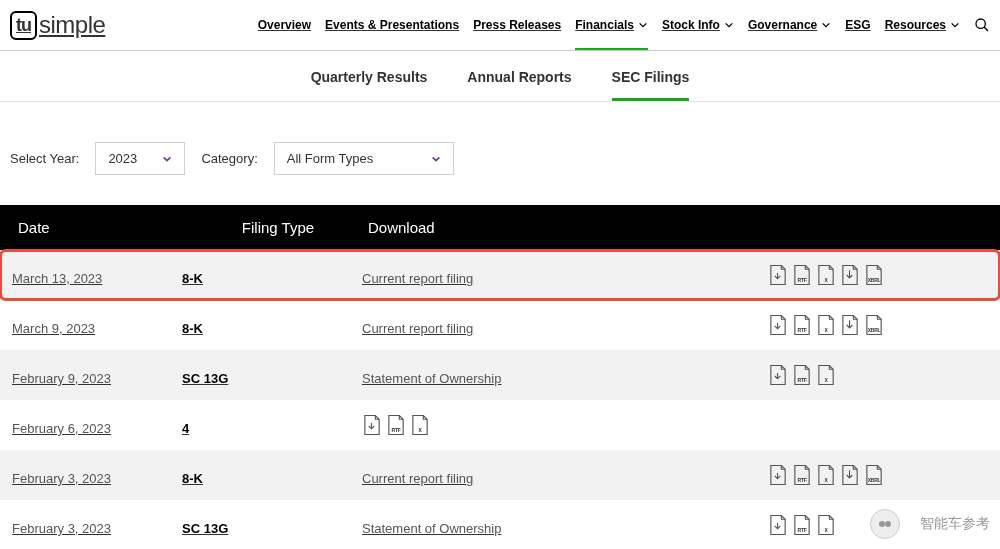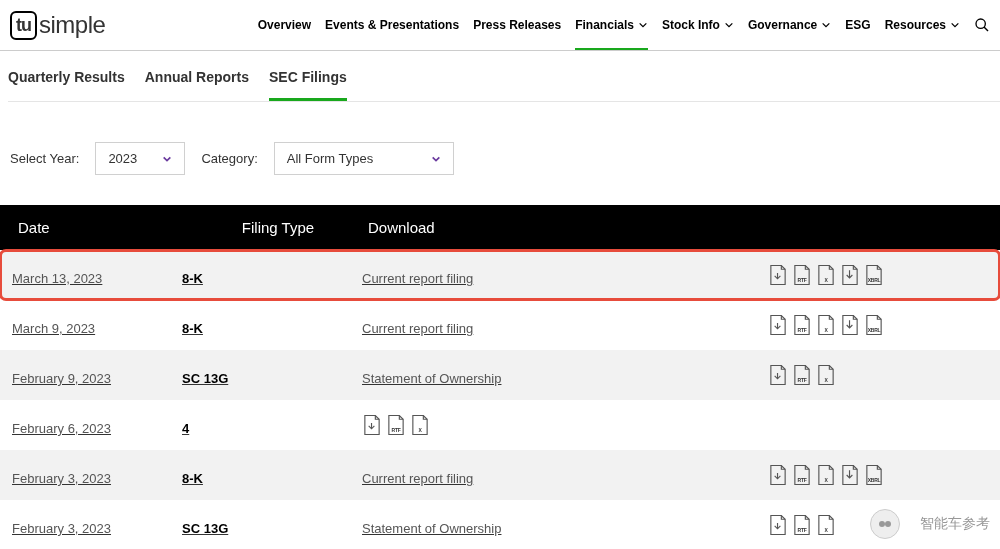--- a/index.html
+++ b/index.html
@@ -1,30 +1,30 @@
 <!DOCTYPE html>
 <html><head>
   <meta charset="utf-8">
   <style>
     * { margin: 0; padding: 0; box-sizing: border-box; }
     body { font-family: -apple-system, BlinkMacSystemFont, "Segoe UI", Arial, sans-serif; color: #333; background: #fff; width: 1000px; }
     
     
-    .header { display: flex; align-items: center; justify-content: space-between; padding: 10px 10px; border-bottom: 1px solid #ccc; }
+    .header { display: flex; align-items: center; justify-content: space-between; padding: 10px 10px; border-bottom: 1px solid #ccc; text-decoration: underline; }
     .logo { display: flex; align-items: center; }
     .logo-box { border: 2px solid #000; border-radius: 6px; padding: 2px 4px; font-weight: 700; font-size: 18px; margin-right: 2px; letter-spacing: -1px; }
     .logo-text { font-weight: 400; font-size: 24px; letter-spacing: -0.5px; }
     .main-nav { display: flex; align-items: center; gap: 14px; }
     .nav-item { font-size: 12px; font-weight: 600; color: #000; cursor: pointer; display: flex; align-items: center; gap: 4px; padding: 8px 0; position: relative; }
     .nav-item.active::after { content: ""; position: absolute; bottom: -10px; left: 0; right: 0; height: 2px; background: #19a81d; }
     .chevron-down { width: 10px; height: 10px; }
     .search-icon { width: 16px; height: 16px; cursor: pointer; stroke: #000; stroke-width: 2; fill: none; }
     
     
-    .sub-tabs { display: flex; gap: 20px; border-bottom: 1px solid #e5e5e5; padding: 18px 0 0; margin-left: 8px; }
+    .sub-tabs { display: flex; justify-content: center; gap: 40px; border-bottom: 1px solid #e5e5e5; padding: 18px 0 0; }
     .sub-tab { font-size: 14px; font-weight: 600; color: #333; padding-bottom: 16px; cursor: pointer; position: relative; }
     .sub-tab.active::after { content: ""; position: absolute; bottom: 0; left: 0; right: 0; height: 3px; background: #19a81d; }
     
     
     .filters { display: flex; align-items: center; gap: 16px; padding: 40px 10px 30px; }
     .filter-label { font-size: 13px; color: #333; }
     .filter-select { display: flex; align-items: center; justify-content: space-between; border: 1px solid #d0d0d0; padding: 8px 12px; min-width: 90px; cursor: pointer; font-size: 13px; color: #333; }
     .filter-select.wide { min-width: 180px; }
     .filter-chevron { width: 10px; height: 10px; stroke: #6a3a9e; stroke-width: 2; fill: none; }
     

